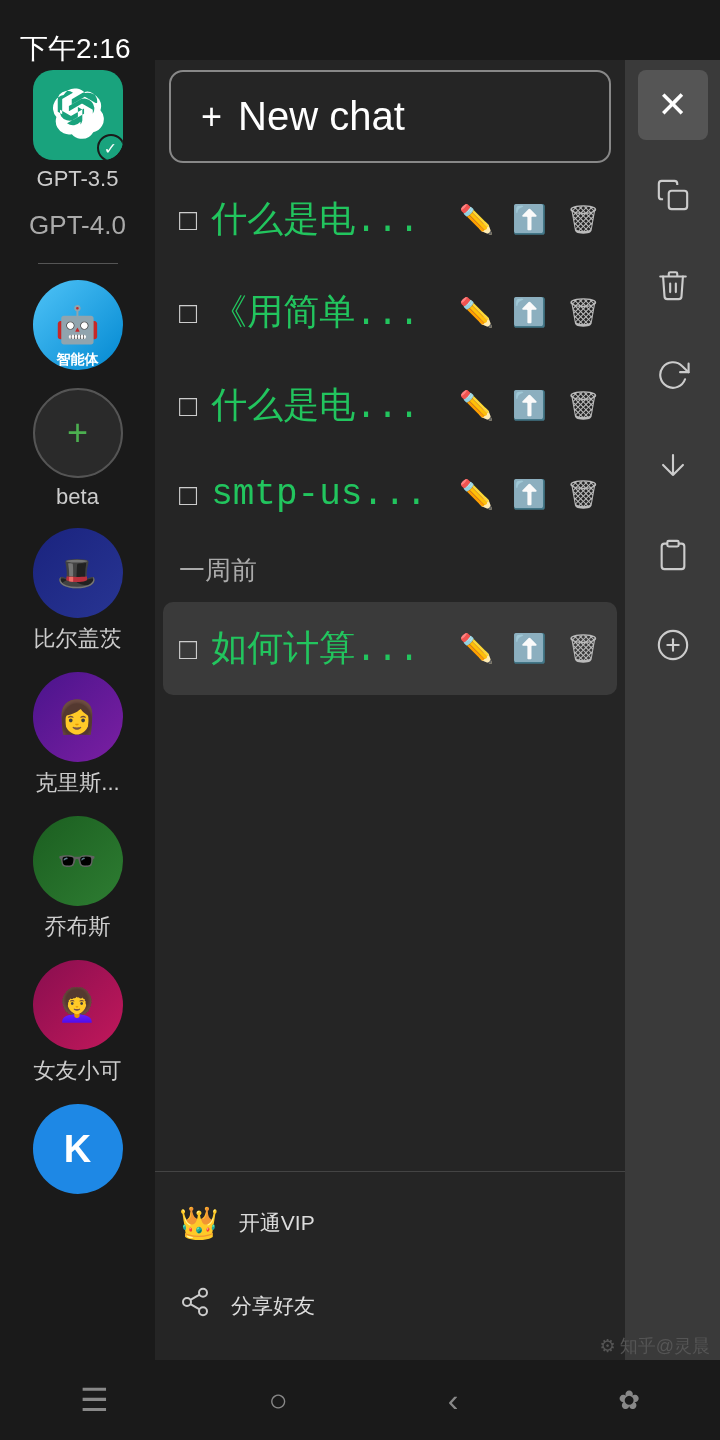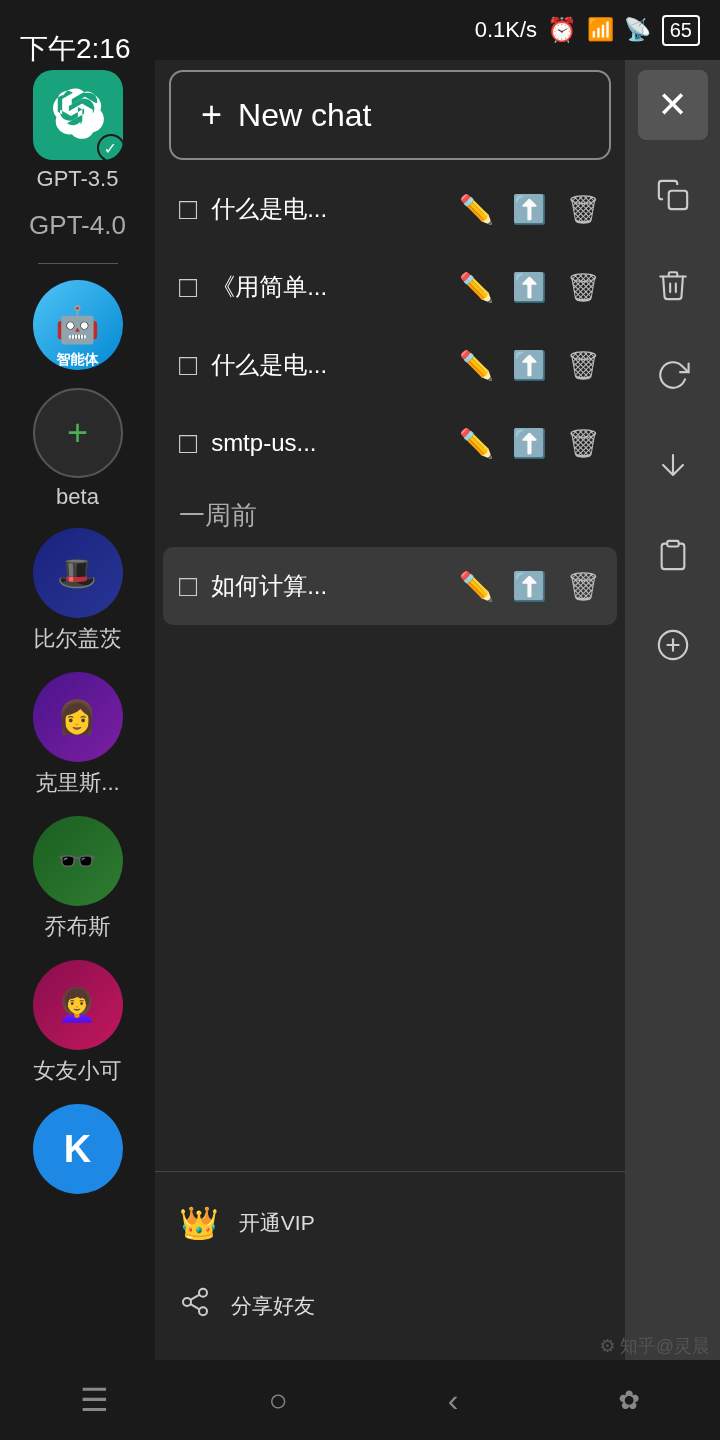--- a/index.html
+++ b/index.html
@@ -189,21 +189,21 @@
       cursor: pointer;
       background: transparent;
     }
 
     .new-chat-plus {
       font-size: 36px;
       color: #fff;
     }
 
     .new-chat-text {
-      font-size: 32px;
+      font-size: 40px;
       color: #fff;
       font-weight: 400;
     }
 
     
     .time-label {
       padding: 16px 24px 10px 24px;
       font-size: 26px;
       color: #aaa;
     }
@@ -229,25 +229,26 @@
     }
 
     .chat-icon {
       font-size: 30px;
       color: #ccc;
       flex-shrink: 0;
     }
 
     .chat-title {
       flex: 1;
-      font-size: 24px;
-      color: #ffffff;
+      font-size: 36px;
+      color: #22c55e;
       white-space: nowrap;
       overflow: hidden;
       text-overflow: ellipsis;
+      font-family: Liberation Mono, monospace;
     }
 
     .chat-actions {
       display: flex;
       gap: 18px;
       align-items: center;
     }
 
     .action-icon {
       font-size: 28px;
@@ -390,29 +391,20 @@
       justify-content: center;
       font-size: 32px;
       color: #fff;
     }
   </style>
 </head>
 <body>
 
 <div class="status-bar">
   <span class="status-left">下午2:16</span>
-  <div class="status-right">
-    <span style="font-size:22px;color:#fff;">0.1K/s</span>
-    <span style="font-size:24px;">⏰</span>
-    <span style="font-size:22px;">📶</span>
-    <span style="font-size:22px;">📡</span>
-    <div class="battery">
-      <span>65</span>
-    </div>
-  </div>
 </div>
 
 <div class="main-container">
 
   <div class="avatar-sidebar">
 
     <div class="avatar-item">
       <div class="avatar-circle gpt35">
         <svg width="54" height="54" viewBox="0 0 41 41" fill="none" xmlns="http://www.w3.org/2000/svg">
           <path d="M37.532 16.87a9.963 9.963 0 0 0-.856-8.184 10.078 10.078 0 0 0-10.855-4.835 9.964 9.964 0 0 0-6.212-3.402 10.079 10.079 0 0 0-10.071 4.927 9.967 9.967 0 0 0-6.67 4.834 10.08 10.08 0 0 0 1.24 11.817 9.965 9.965 0 0 0 .856 8.185 10.079 10.079 0 0 0 10.855 4.835 9.965 9.965 0 0 0 6.212 3.402 10.079 10.079 0 0 0 10.071-4.927 9.967 9.967 0 0 0 6.67-4.834 10.079 10.079 0 0 0-1.24-11.818Zm-15.161 8.799a7.485 7.485 0 0 1-4.768 2.56 7.5 7.5 0 0 1-5.447-1.443.574.574 0 0 1 .061-.032l7.905-4.563a.573.573 0 0 0 .29-.498V14.43l3.342 1.929a.053.053 0 0 1 .028.038v8.204a7.493 7.493 0 0 1-1.41 3.068h-.001ZM7.8 21.573a7.474 7.474 0 0 1-.888-5.023 5.17 5.17 0 0 1 .056.033l7.905 4.563a.572.572 0 0 0 .574 0l9.656-5.571v3.858a.053.053 0 0 1-.021.043l-7.992 4.613A7.498 7.498 0 0 1 7.8 21.573Zm-1.37-16.663A7.474 7.474 0 0 1 11.3 2.198a7.489 7.489 0 0 1 5.447 1.443.571.571 0 0 1-.06.032L8.78 8.236a.572.572 0 0 0-.29.497v11.138L5.15 17.942a.054.054 0 0 1-.028-.038V9.7a7.5 7.5 0 0 1 1.308-4.79Zm27.452 6.437-7.905-4.563a.574.574 0 0 0-.575 0l-9.656 5.571v-3.858a.054.054 0 0 1 .022-.043l7.99-4.612a7.498 7.498 0 0 1 11.15 7.888c-.02-.014-.04-.025-.026-.383Zm-2.158 5.248-7.905-4.562a.571.571 0 0 0-.573 0l-9.657 5.572V13.747a.053.053 0 0 1 .022-.043l7.99-4.613a7.5 7.5 0 0 1 10.123 10.507Z" fill="currentColor"></path>

